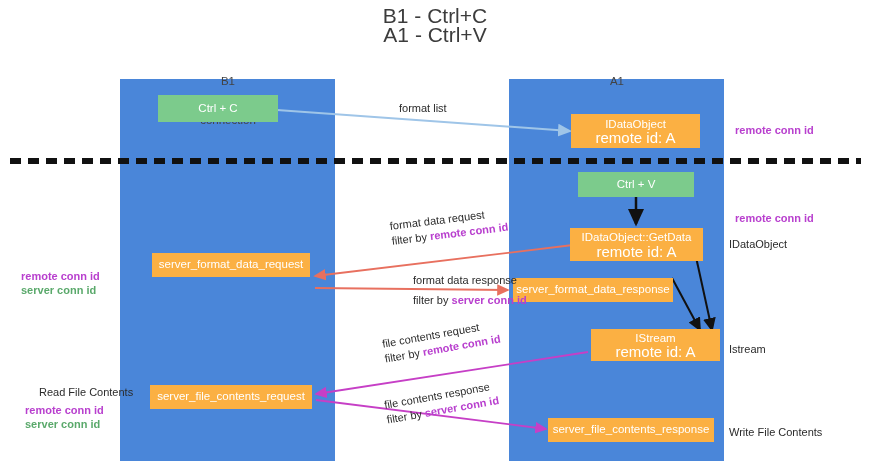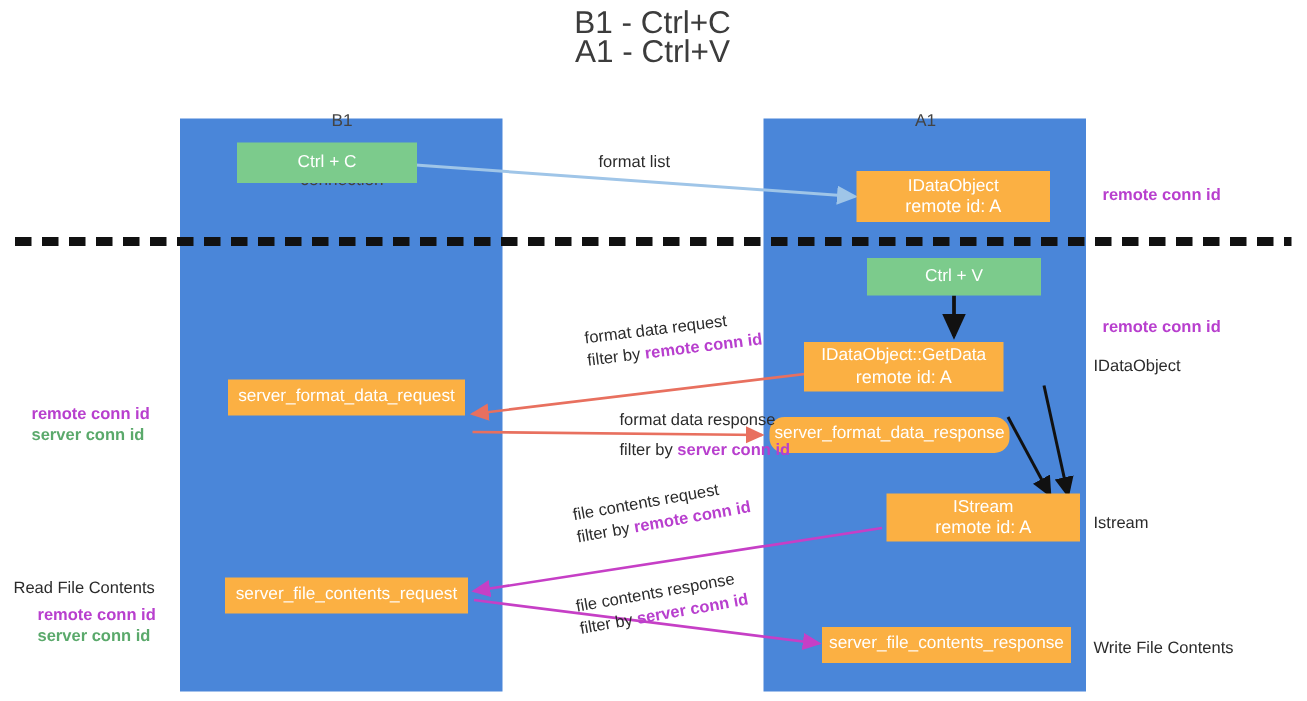--- a/index.html
+++ b/index.html
@@ -42,21 +42,21 @@
     align-items: center;
     justify-content: center;
     color: #ffffff;
     font-size: 11.5px;
     line-height: 13.5px;
     text-align: center;
     box-sizing: border-box;
   }
   .node.green { background: #7ccb8c; text-align: center; }
   .node.orange { background: #fbb043; }
-  .node .l2 { font-size: 12px; }
+  .node .l2 { font-size: 15px; }
   .edgelabel {
     position: absolute;
     font-size: 11px;
     line-height: 15px;
     color: #2b2b2b;
     white-space: nowrap;
   }
   .edgelabel b { font-weight: bold; }
   .purple { color: #b83fce; }
   .side {
@@ -139,30 +139,30 @@
 
   <div class="node orange" style="left:571px; top:114px; width:129px; height:34px;">
     <span>   IDataObject</span>
     <span class="l2">remote id: A</span>
   </div>
 
   <div class="node green" style="left:578px; top:172px; width:116px; height:25px;">
     <span>Ctrl + V</span>
   </div>
 
-  <div class="node orange" style="left:536px; top:228px; width:133px; height:33px;">
+  <div class="node orange" style="left:570px; top:228px; width:133px; height:33px;">
     <span>IDataObject::GetData</span>
     <span class="l2">remote id: A</span>
   </div>
 
   <div class="node orange" style="left:152px; top:253px; width:158px; height:24px;">
     <span>server_format_data_request</span>
   </div>
 
-  <div class="node orange" style="left:513px; top:278px; width:160px; height:24px;border-radius:10px;">
+  <div class="node orange" style="left:513px; top:278px; width:160px; height:24px;">
     <span>server_format_data_response</span>
   </div>
 
   <div class="node orange" style="left:591px; top:329px; width:129px; height:32px;">
     <span>IStream</span>
     <span class="l2">remote id: A</span>
   </div>
 
   <div class="node orange" style="left:548px; top:418px; width:166px; height:24px;">
     <span>server_file_contents_response</span>
@@ -204,17 +204,17 @@
 
   <div class="side side-purple" style="left:735px; top:123px;">remote conn id</div>
   <div class="side side-purple" style="left:735px; top:211px;">remote conn id</div>
   <div class="side" style="left:729px; top:237px;">IDataObject</div>
   <div class="side" style="left:729px; top:342px;">Istream</div>
   <div class="side" style="left:729px; top:425px;">Write File Contents</div>
 
   <div class="side side-purple" style="left:21px; top:269px;">remote conn id</div>
   <div class="side side-green" style="left:21px; top:283px;">server conn id</div>
 
-  <div class="side" style="left:9px; top:385px;">Read File Contents</div>
+  <div class="side" style="left:39px; top:385px;">Read File Contents</div>
   <div class="side side-purple" style="left:25px; top:403px;">remote conn id</div>
   <div class="side side-green" style="left:25px; top:417px;">server conn id</div>
 
 </div>
 
 </body></html>

